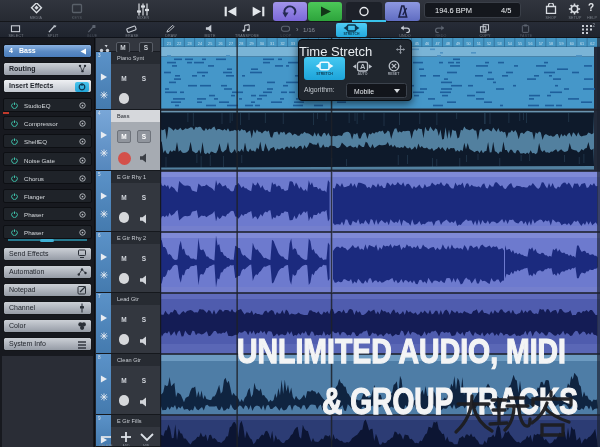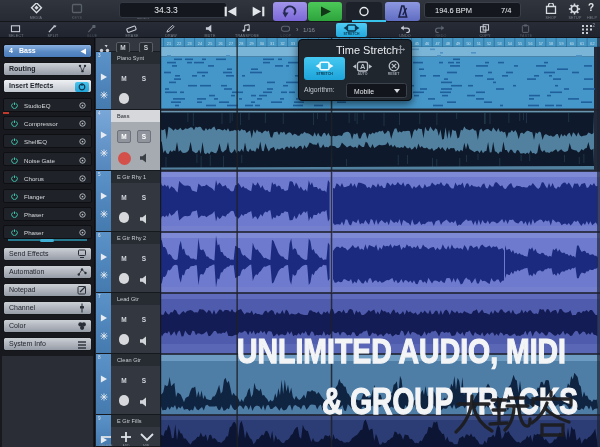--- a/index.html
+++ b/index.html
@@ -394,21 +394,21 @@
 <path d="M514 406 C514 416 511 424 505 430"></path>
 <path d="M519 406 C519 418 523 427 528 426 C530 425.5 530 421 530 419"></path>
 <path d="M551 392 L551 396"></path>
 <path d="M533 405 L533 399 L571 399 L571 405"></path>
 <path d="M547 403 C544 412 539 418 532 423"></path>
 <path d="M545 408 C551 415 560 419 569 422"></path>
 <path d="M542 425 L563 425 L563 435 L542 435 Z"></path>
 </g>
   </svg>
 <div class="abs" style="left:298px;top:38.5px;width:114px;height:62px;background:#20262e;border:1px solid #0a0d11;border-radius:4px;box-shadow:0 3px 9px rgba(0,0,0,.55)">
-<div style="position:absolute;left:12px;top:4px;width:100%;text-align:center;font-size:11px;color:#e9edf1">Time Stretch</div>
+<div style="position:absolute;left:0;top:4px;width:100%;text-align:left;font-size:13px;color:#e9edf1">Time Stretch</div>
 <svg style="position:absolute;right:6px;top:5px" width="9" height="9" viewBox="0 0 9 9">
       <g stroke="#8e959e" stroke-width="1.1">
         <line x1="4.5" y1="0.5" x2="4.5" y2="8.5"></line>
         <line x1="0.5" y1="4.5" x2="8.5" y2="4.5"></line>
       </g>
       <g fill="#8e959e">
         <polygon points="4.5,0 3,1.8 6,1.8"></polygon>
         <polygon points="4.5,9 3,7.2 6,7.2"></polygon>
         <polygon points="0,4.5 1.8,3 1.8,6"></polygon>
         <polygon points="9,4.5 7.2,3 7.2,6"></polygon>
@@ -799,21 +799,20 @@
         <line x1="11" y1="0.5" x2="11" y2="12.5"></line>
    </g>
    <g stroke="#d9dde2" stroke-width="2.2">
     <line x1="1" y1="8.5" x2="5" y2="8.5"></line>
         <line x1="5" y1="3.5" x2="9" y2="3.5"></line>
         <line x1="9" y1="7" x2="13" y2="7"></line>
    </g>
  </svg>
  <div class="lbl" style="left:128px;top:15.5px;width:30px">MIXER</div>
 
- <div class="abs" style="left:119px;top:2px;width:108px;height:16px;background:#14171d;border-radius:3px;border:1px solid #343a44;color:#eef1f4;font-size:8.5px;text-align:center;line-height:15px;padding-right:14px">34.3.3</div>
 
  <svg class="abs" style="left:222px;top:5.5px" width="17" height="11" viewBox="0 0 16 10">
    <rect x="2.5" y="0.5" width="2" height="9" fill="#e3e7eb"></rect>
       <polygon points="13.5,0.5 13.5,9.5 5.5,5" fill="#e3e7eb"></polygon>
  </svg>
  <svg class="abs" style="left:250px;top:5.5px" width="17" height="11" viewBox="0 0 16 10">
    <rect x="11.5" y="0.5" width="2" height="9" fill="#e3e7eb"></rect>
       <polygon points="2.5,0.5 2.5,9.5 10.5,5" fill="#e3e7eb"></polygon>
  </svg>
 
@@ -836,21 +835,21 @@
  <div class="abs" style="left:352px;top:20px;width:34px;height:2px;background:#39c2ea"></div>
  <div class="abs" style="left:385px;top:1.5px;width:35px;height:19px;border-radius:3px;background:linear-gradient(180deg,#8d98e0,#606dc2)">
    <svg width="35" height="19" viewBox="0 0 35 19">
         <path d="M14 15 L16.8 4 L18.8 4 L21.6 15 Z" fill="none" stroke="#1c2148" stroke-width="1.6"></path>
         <line x1="17.8" y1="13" x2="21.5" y2="6" stroke="#1c2148" stroke-width="1.4"></line>
       </svg>
  </div>
 
  <div class="abs" style="left:424px;top:2px;width:97px;height:16px;background:#14171d;border-radius:3px;border:1px solid #3a3f48;color:#eef1f4;font-size:7.5px;line-height:15px">
    <span style="position:absolute;left:10px">194.6 BPM</span>
-      <span style="position:absolute;left:76px">7/4</span>
+      <span style="position:absolute;left:76px">4/5</span>
  </div>
 
  <svg class="abs" style="left:544px;top:3px" width="14" height="11" viewBox="0 0 14 11">
    <path d="M2.5 3.5 h9 v7 h-9 Z" fill="none" stroke="#d9dde2" stroke-width="1.3"></path>
       <path d="M4.5 3.5 v-1 a2.5 2.5 0 0 1 5 0 v1" fill="none" stroke="#d9dde2" stroke-width="1.2"></path>
  </svg>
  <div class="lbl" style="left:537px;top:15.5px;width:28px">SHOP</div>
  <svg class="abs" style="left:568px;top:3px" width="13" height="12" viewBox="0 0 13 12">
    <circle cx="6.5" cy="6" r="3.2" fill="none" stroke="#d9dde2" stroke-width="1.5"></circle>
    <g stroke="#d9dde2" stroke-width="1.6">

